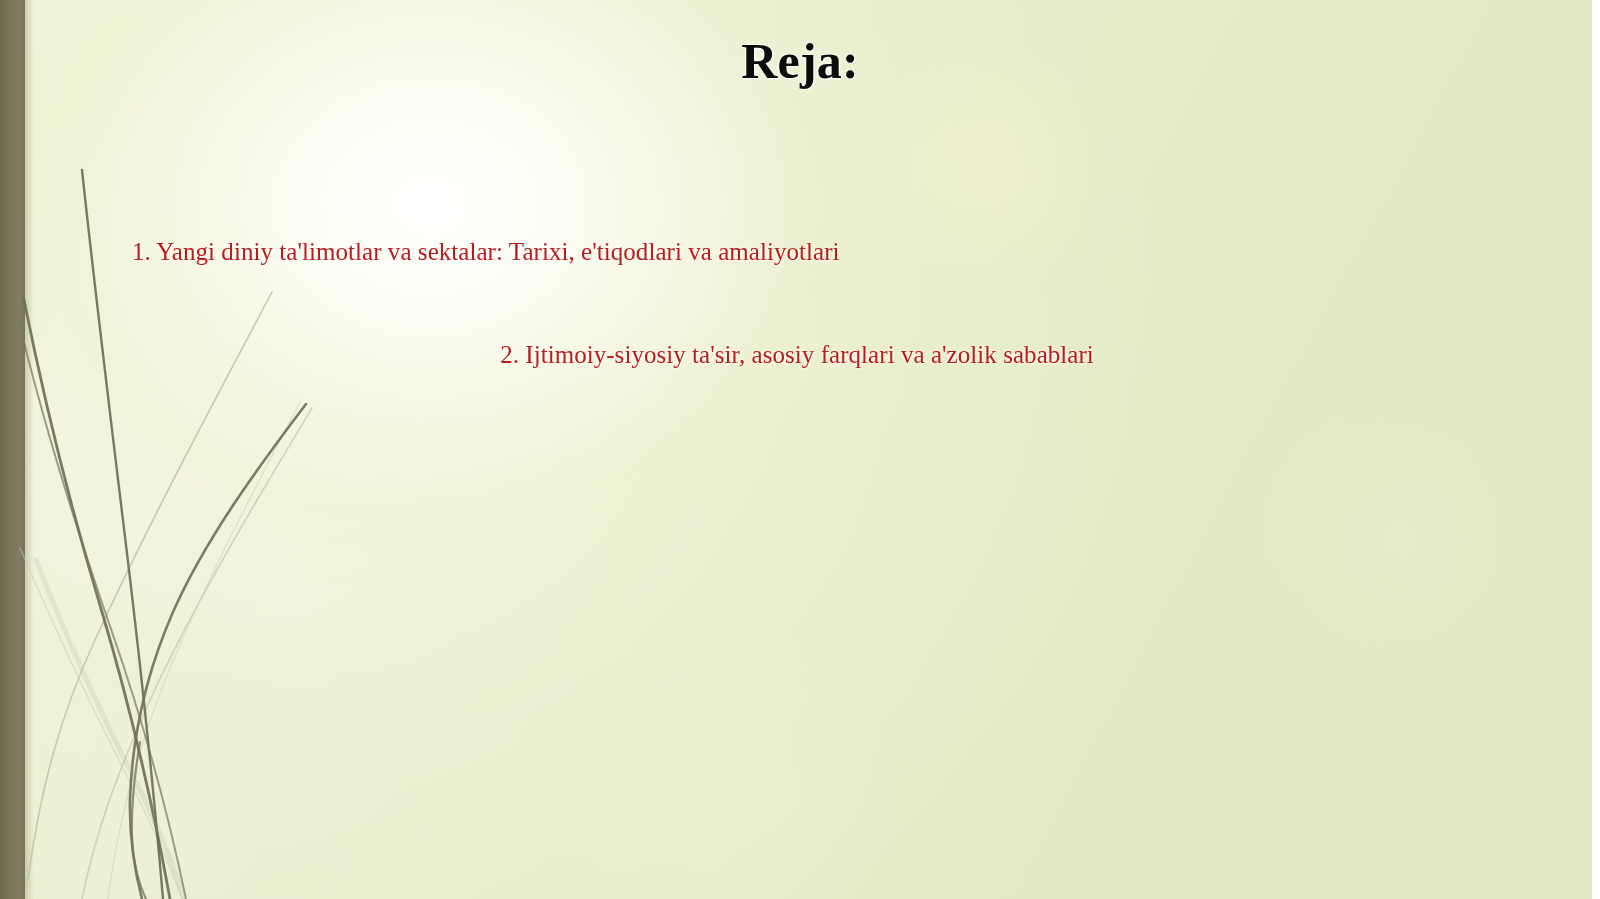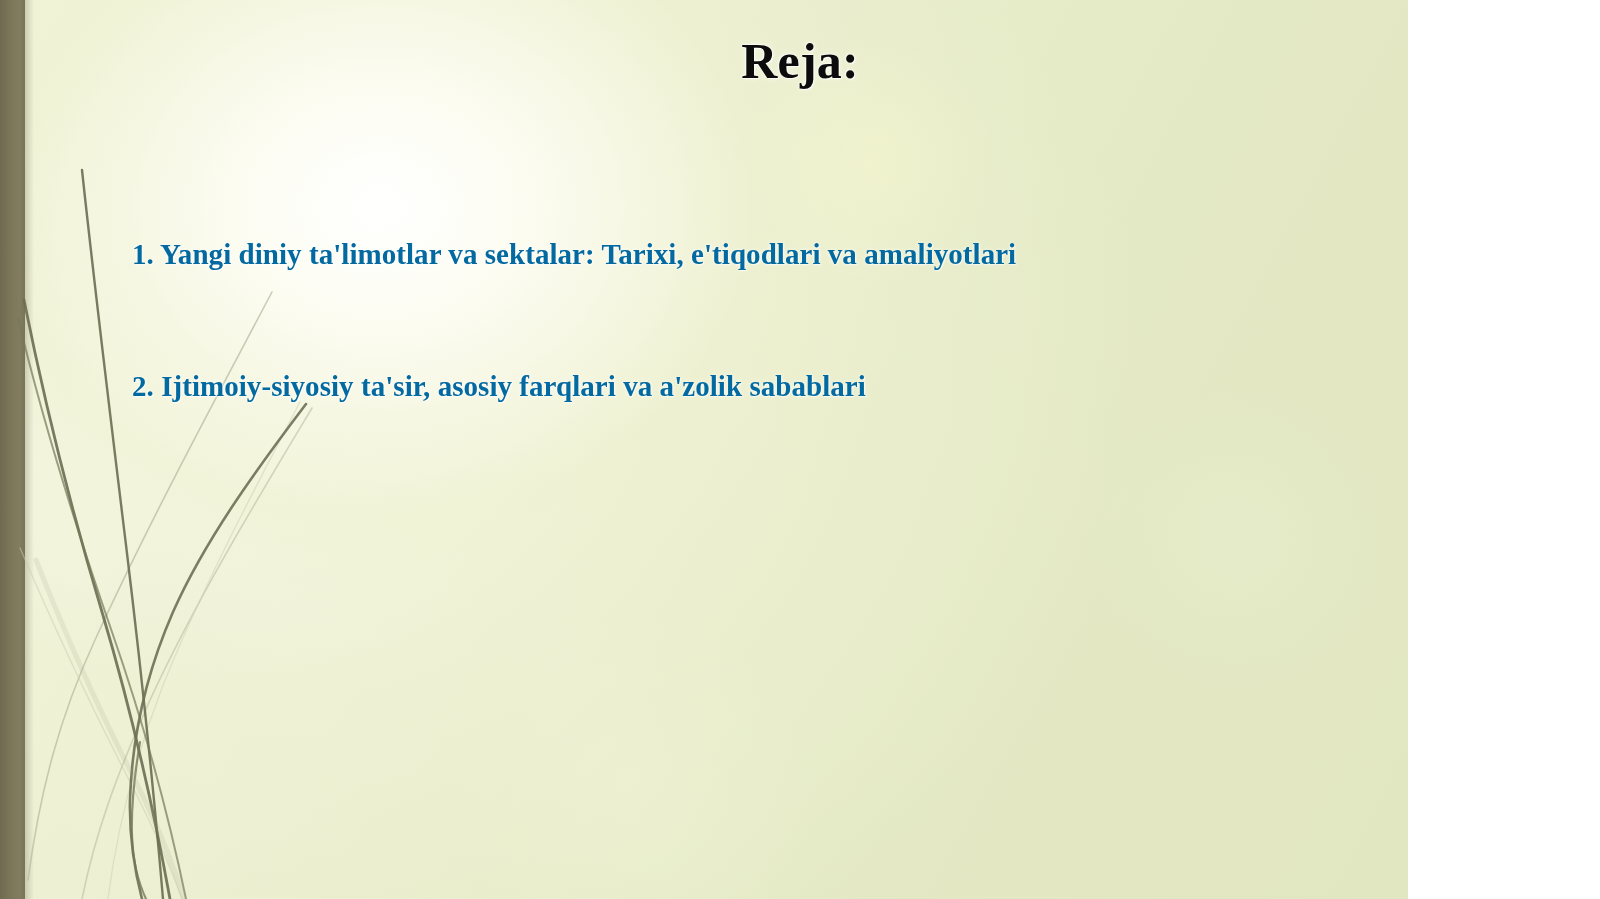--- a/index.html
+++ b/index.html
@@ -7,21 +7,21 @@
     margin: 0;
     padding: 0;
     background: #ffffff;
   }
   body {
     font-family: "Liberation Serif", "DejaVu Serif", serif;
   }
 
   .slide {
     position: relative;
-    width: 1408px;
+    width: 1592px;
     height: 899px;
     overflow: hidden;
     background: #e4e9c4;
   }
 
   
   .slide-bg {
     position: absolute;
     inset: 0;
     background:
@@ -101,32 +101,32 @@
        0 0 6px rgba(255,255,255,0.75);
   }
 
   .body-list {
     position: absolute;
     left: 132px;
     top: 236px;
     width: 1330px;
   }
   .body-item {
-    font-size: 29px;
+    font-size: 25px;
     line-height: 1.25;
-    color: #0369a1;
+    color: #b91c1c;
     letter-spacing: 0.05px;
     text-shadow:
        0 0 4px rgba(255,255,255,0.85),
        1px 1px 0 rgba(255,255,255,0.55);
     white-space: nowrap;
-    font-weight: bold;
   }
   .body-item + .body-item {
-    margin-top: 96px;
+    margin-top: 72px;
+    text-align: center;
   }
 </style>
 </head>
 <body>
 
 <div class="slide">
 
   <div class="slide-bg"></div>
   <div class="slide-noise"></div>
 

